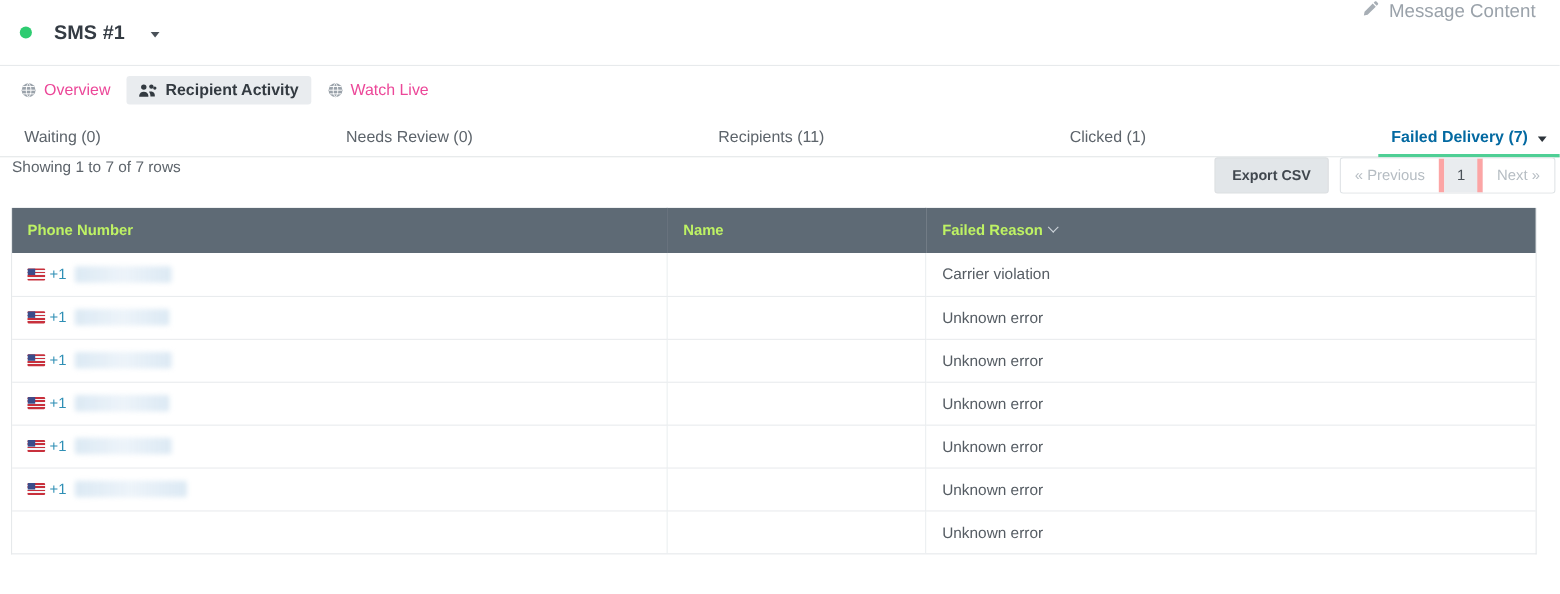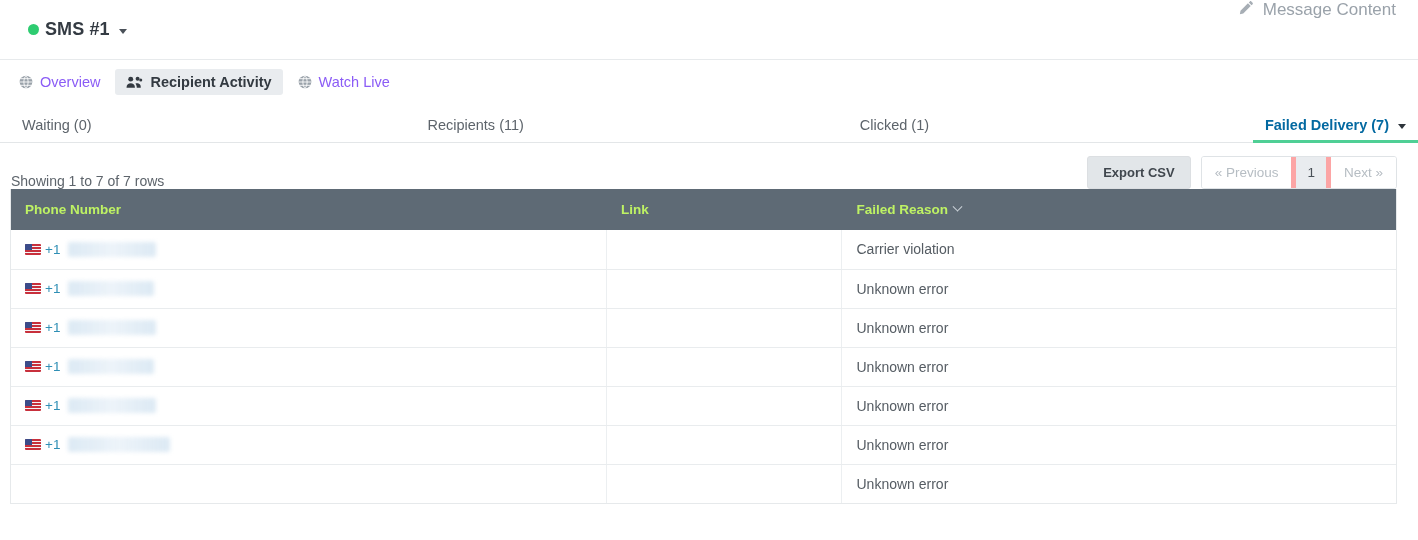--- a/index.html
+++ b/index.html
@@ -17,22 +17,22 @@
     position: relative;
     height: 60px;
     display: flex;
     align-items: center;
     border-bottom: 1px solid #e7eaec;
     background: #fff;
   }
   .campaign-block {
     display: flex;
     align-items: center;
-    padding-left: 28px;
-    gap: 6px;
+    padding-left: 18px;
+    gap: 20px;
     cursor: pointer;
   }
   .status-dot {
     width: 11px; height: 11px;
     border-radius: 50%;
     background: #2ecc71;
     display: inline-block;
   }
   .campaign-title {
     font-size: 18px;
@@ -84,21 +84,21 @@
     padding: 9px 8px 8px 8px;
     gap: 4px;
   }
   .subnav-item {
     display: flex;
     align-items: center;
     gap: 7px;
     padding: 5px 11px;
     border-radius: 3px;
     font-size: 14.5px;
-    color: #8b5cf6;
+    color: #ec4899;
     cursor: pointer;
     white-space: nowrap;
   }
   .subnav-item.active {
     background: #e9ecef;
     color: #333a41;
     font-weight: bold;
   }
   .sn-icon { display: inline-flex; align-items: center; }
 
@@ -133,23 +133,23 @@
     left: 0; right: 0; bottom: -1px;
     height: 3px;
     background: #4fcf95;
   }
   .tab .caret-down { border-top-color: #2d343b; margin-top: 2px; }
 
   
   .toolbar {
     position: relative;
     height: 46px;
-    padding: 0 21px 0 11px;
-    display: flex;
-    align-items: flex-end;
+    padding: 0 4px 0 11px;
+    display: flex;
+    align-items: flex-start;
   }
   .showing-text {
     font-size: 14px;
     color: #5d646b;
   }
   .toolbar-right {
     margin-left: auto;
     display: flex;
     align-items: center;
     gap: 10px;
@@ -318,20 +318,23 @@
     </span>
     <span>Watch Live</span>
   </div>
 </div>
 
 <div class="tabs">
   <div class="tab">
     <span>Waiting (0)</span>
   </div>
   <div class="tab">
+    <span>Needs Review (0)</span>
+  </div>
+  <div class="tab">
     <span>Recipients (11)</span>
   </div>
   <div class="tab">
     <span>Clicked (1)</span>
   </div>
   <div class="tab active">
     <span>Failed Delivery (7)</span>
     <span class="caret-down"></span>
   </div>
 </div>
@@ -357,21 +360,21 @@
     </colgroup>
     <thead>
       <tr>
         <th>
           <span class="th-inner">
               <span>Phone Number</span>
             </span>
         </th>
         <th>
           <span class="th-inner">
-              <span>Link</span>
+              <span>Name</span>
             </span>
         </th>
         <th>
           <span class="th-inner">
             <span>Failed Reason</span>
             <span class="sort-chevron"></span>
           </span>
         </th>
       </tr>
     </thead>

